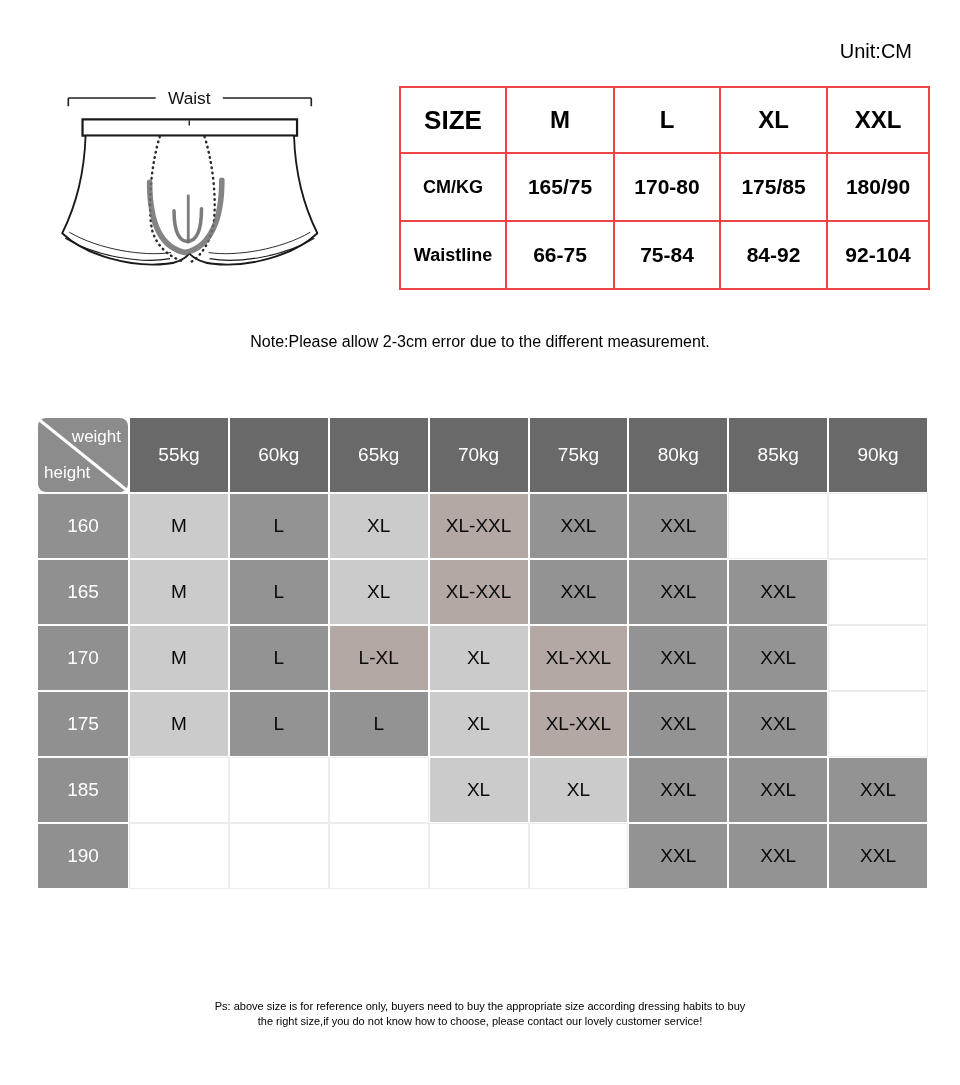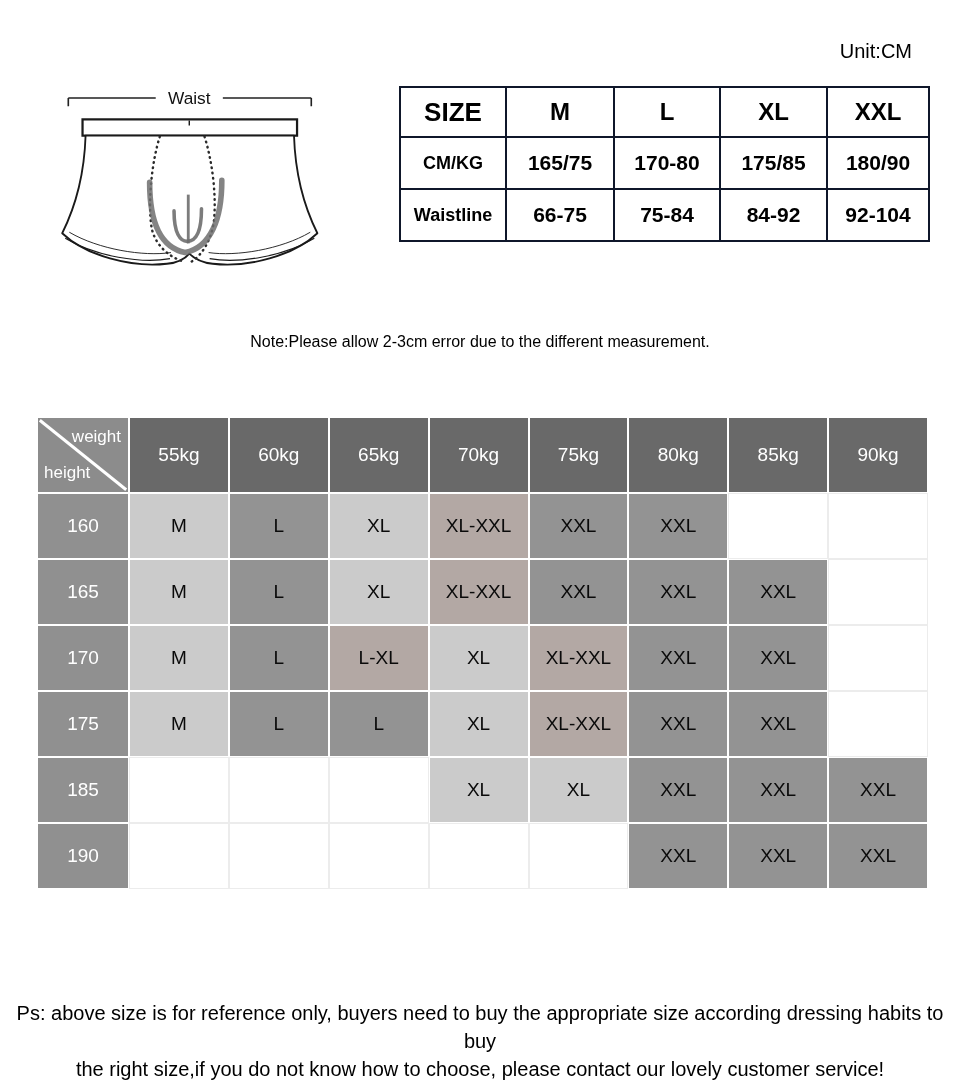--- a/index.html
+++ b/index.html
@@ -7,46 +7,46 @@
   .page{position:relative;width:960px;height:1085px;background:#fff;overflow:hidden;}
 
   
   .unit{position:absolute;top:40px;right:48px;font-size:20px;}
 
   
   .boxer{position:absolute;left:50px;top:80px;width:305px;height:215px;}
 
   
   .size-table{position:absolute;left:399px;top:86px;width:529px;border-collapse:collapse;table-layout:fixed;}
-  .size-table th,.size-table td{border:2px solid #0f172a;text-align:center;vertical-align:middle;padding:0;background:#fff;}
+  .size-table th,.size-table td{border:2px solid #ef4444;text-align:center;vertical-align:middle;padding:8px;background:#fff;}
   .size-table th{height:48px;font-size:24px;font-weight:bold;}
   .size-table th.size-first{font-size:26px;}
   .size-table td{height:50px;font-size:21px;font-weight:700;}
   .size-table td.row-label{font-size:18px;}
 
   
   .note{position:absolute;top:333px;left:0;width:100%;text-align:center;font-size:16px;}
 
   
   .matrix{position:absolute;left:36px;top:416px;width:893px;border-collapse:separate;border-spacing:2px;table-layout:fixed;}
   .matrix th,.matrix td{padding:0;text-align:center;vertical-align:middle;font-weight:400;}
   .matrix .m-head{height:74px;background:var(--header-dark,#696969);color:#fff;font-size:19px;}
-  .matrix .m-corner{background:var(--corner-gray,#8c8c8c);position:relative;}
+  .matrix .m-corner{background:var(--corner-gray,#8c8c8c);position:relative;border-radius:8px;}
   .matrix .m-height{height:64px;background:var(--height-gray,#909090);color:#fff;font-size:19px;}
   .matrix td{height:64px;font-size:19px;color:#0a0a0a;}
   .c-light{background:var(--cell-light,#cbcbcb);}
   .c-medium{background:var(--cell-medium,#939393);}
   .c-pink{background:var(--cell-pink,#b3a8a4);}
   .c-empty{background:#fff;outline:1px solid #ececec;}
   .corner-diag{position:absolute;left:0;top:0;width:100%;height:100%;}
   .corner-w{position:absolute;top:9px;right:7px;color:#fff;font-size:17px;}
   .corner-h{position:absolute;bottom:9px;left:6px;color:#fff;font-size:17px;}
 
   
-  .footer{position:absolute;top:999px;left:0;width:100%;text-align:center;font-size:20px;line-height:1.4;}
+  .footer{position:absolute;top:999px;left:0;width:100%;text-align:center;font-size:11px;line-height:1.4;}
 </style>
 </head>
 <body>
 
 <div class="page" style="--header-dark: #696969; --corner-gray: #8c8c8c; --height-gray: #909090; --cell-medium: #939393; --cell-light: #cbcbcb; --cell-pink: #b3a8a4; --cell-empty: #ffffff; --text-on-dark: #ffffff; --text-on-light: #0a0a0a;">
 
   <div class="unit">Unit:CM</div>
 
   <svg class="boxer" viewBox="0 0 300 210" xmlns="http://www.w3.org/2000/svg">
 

